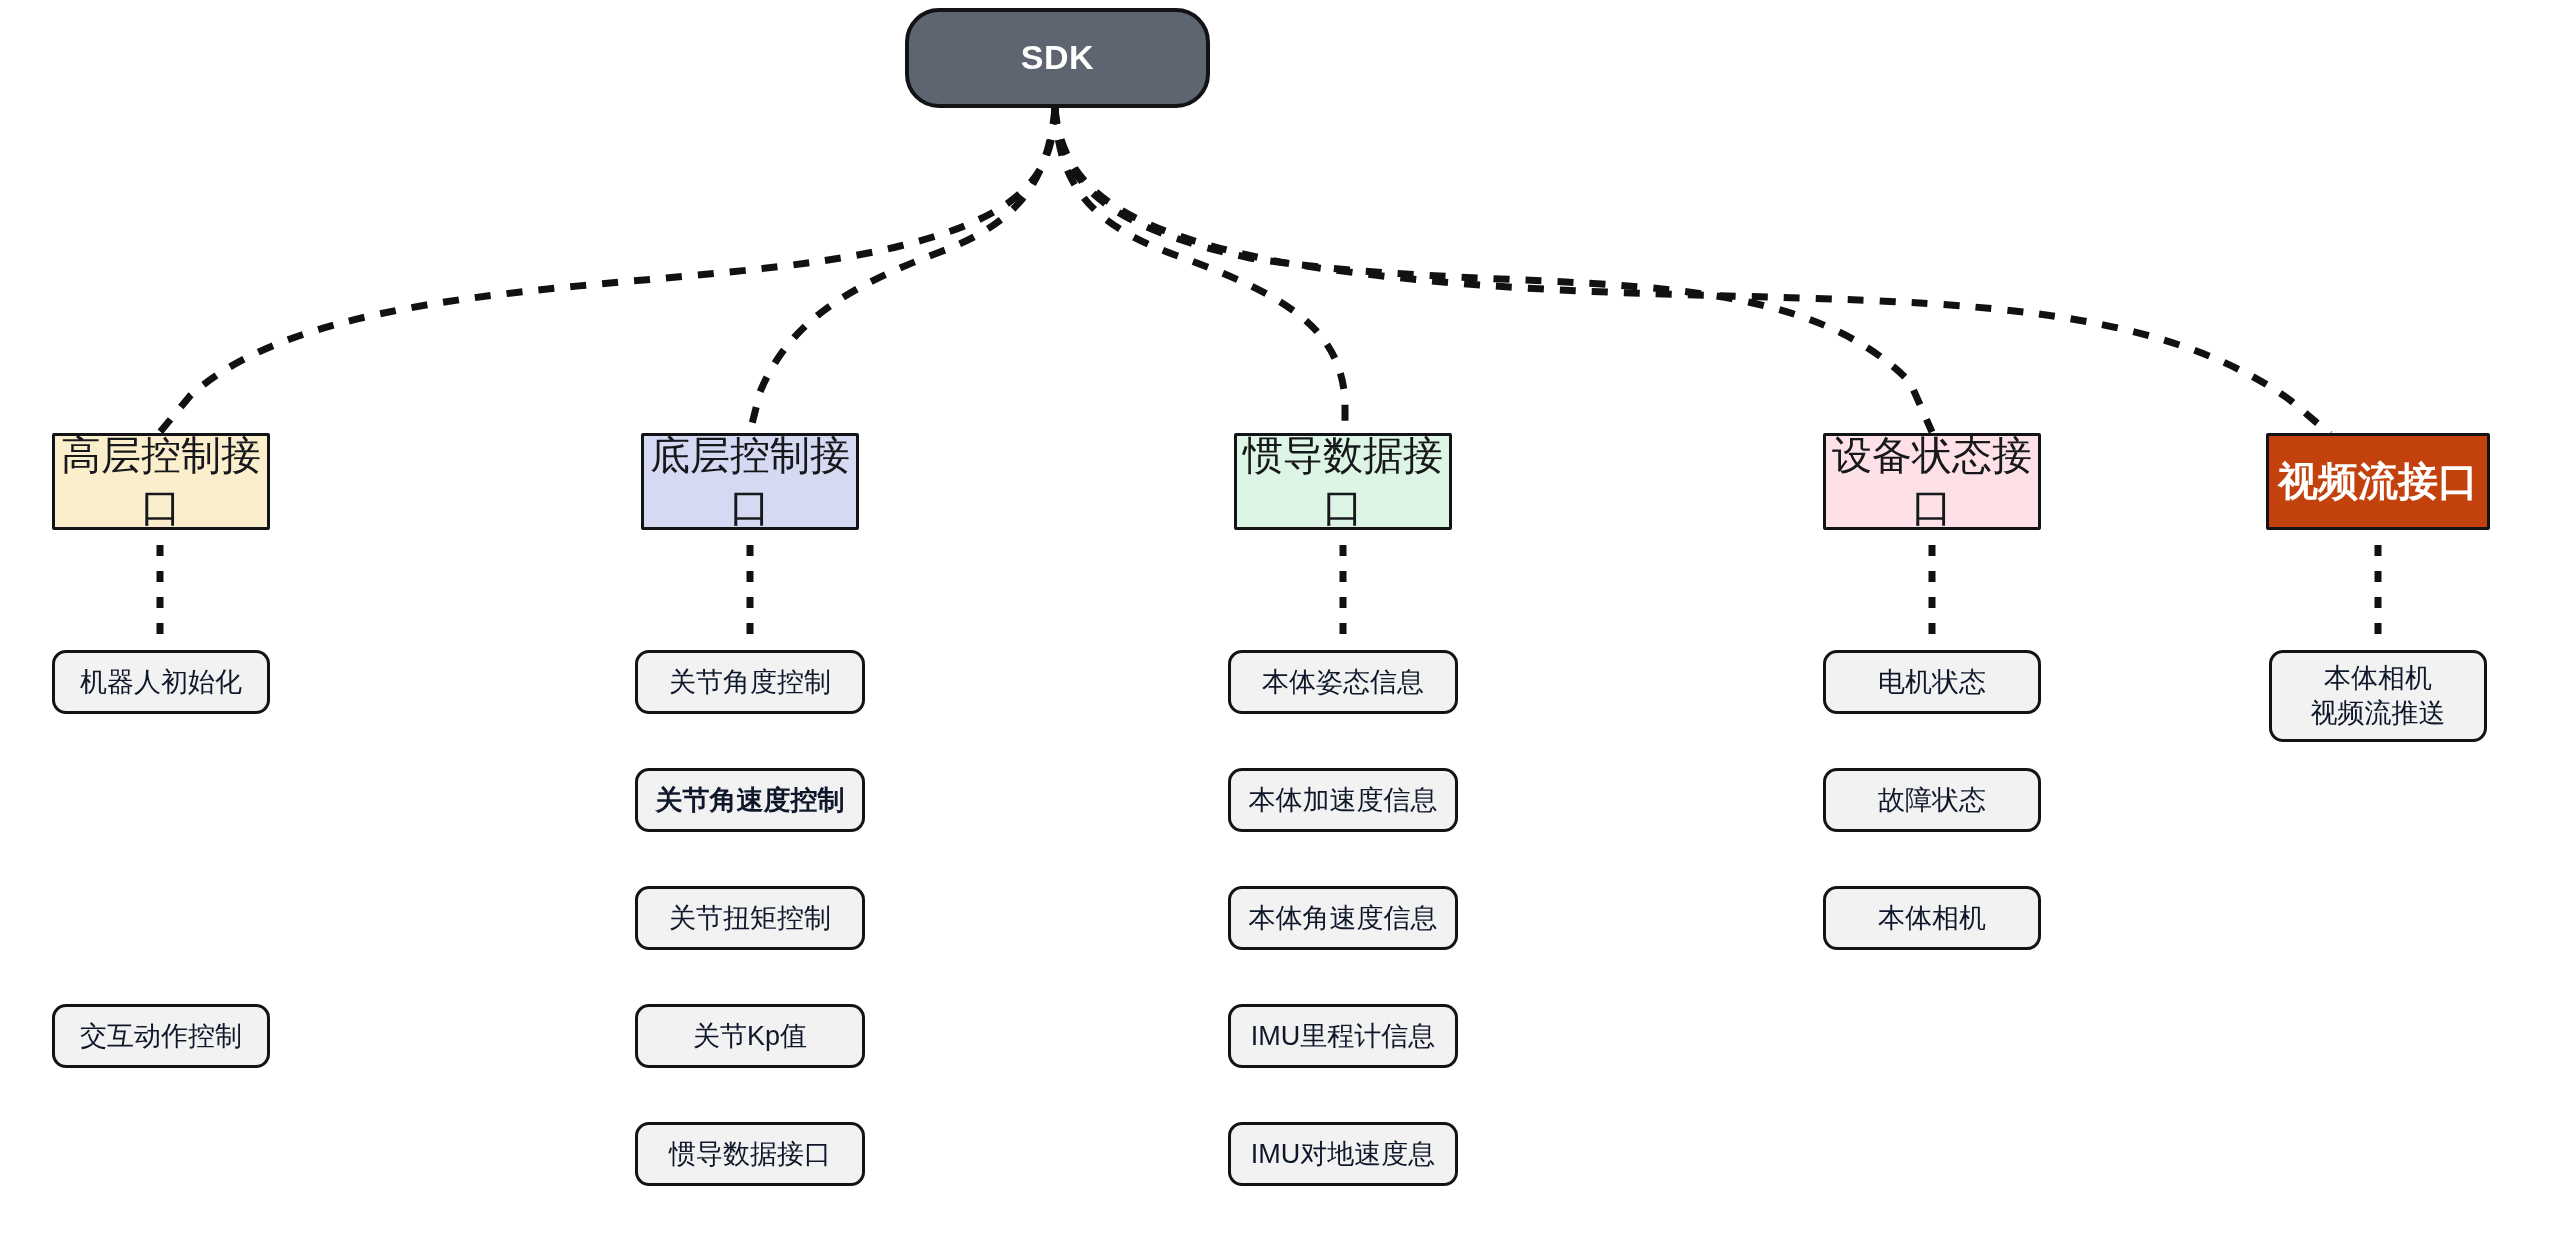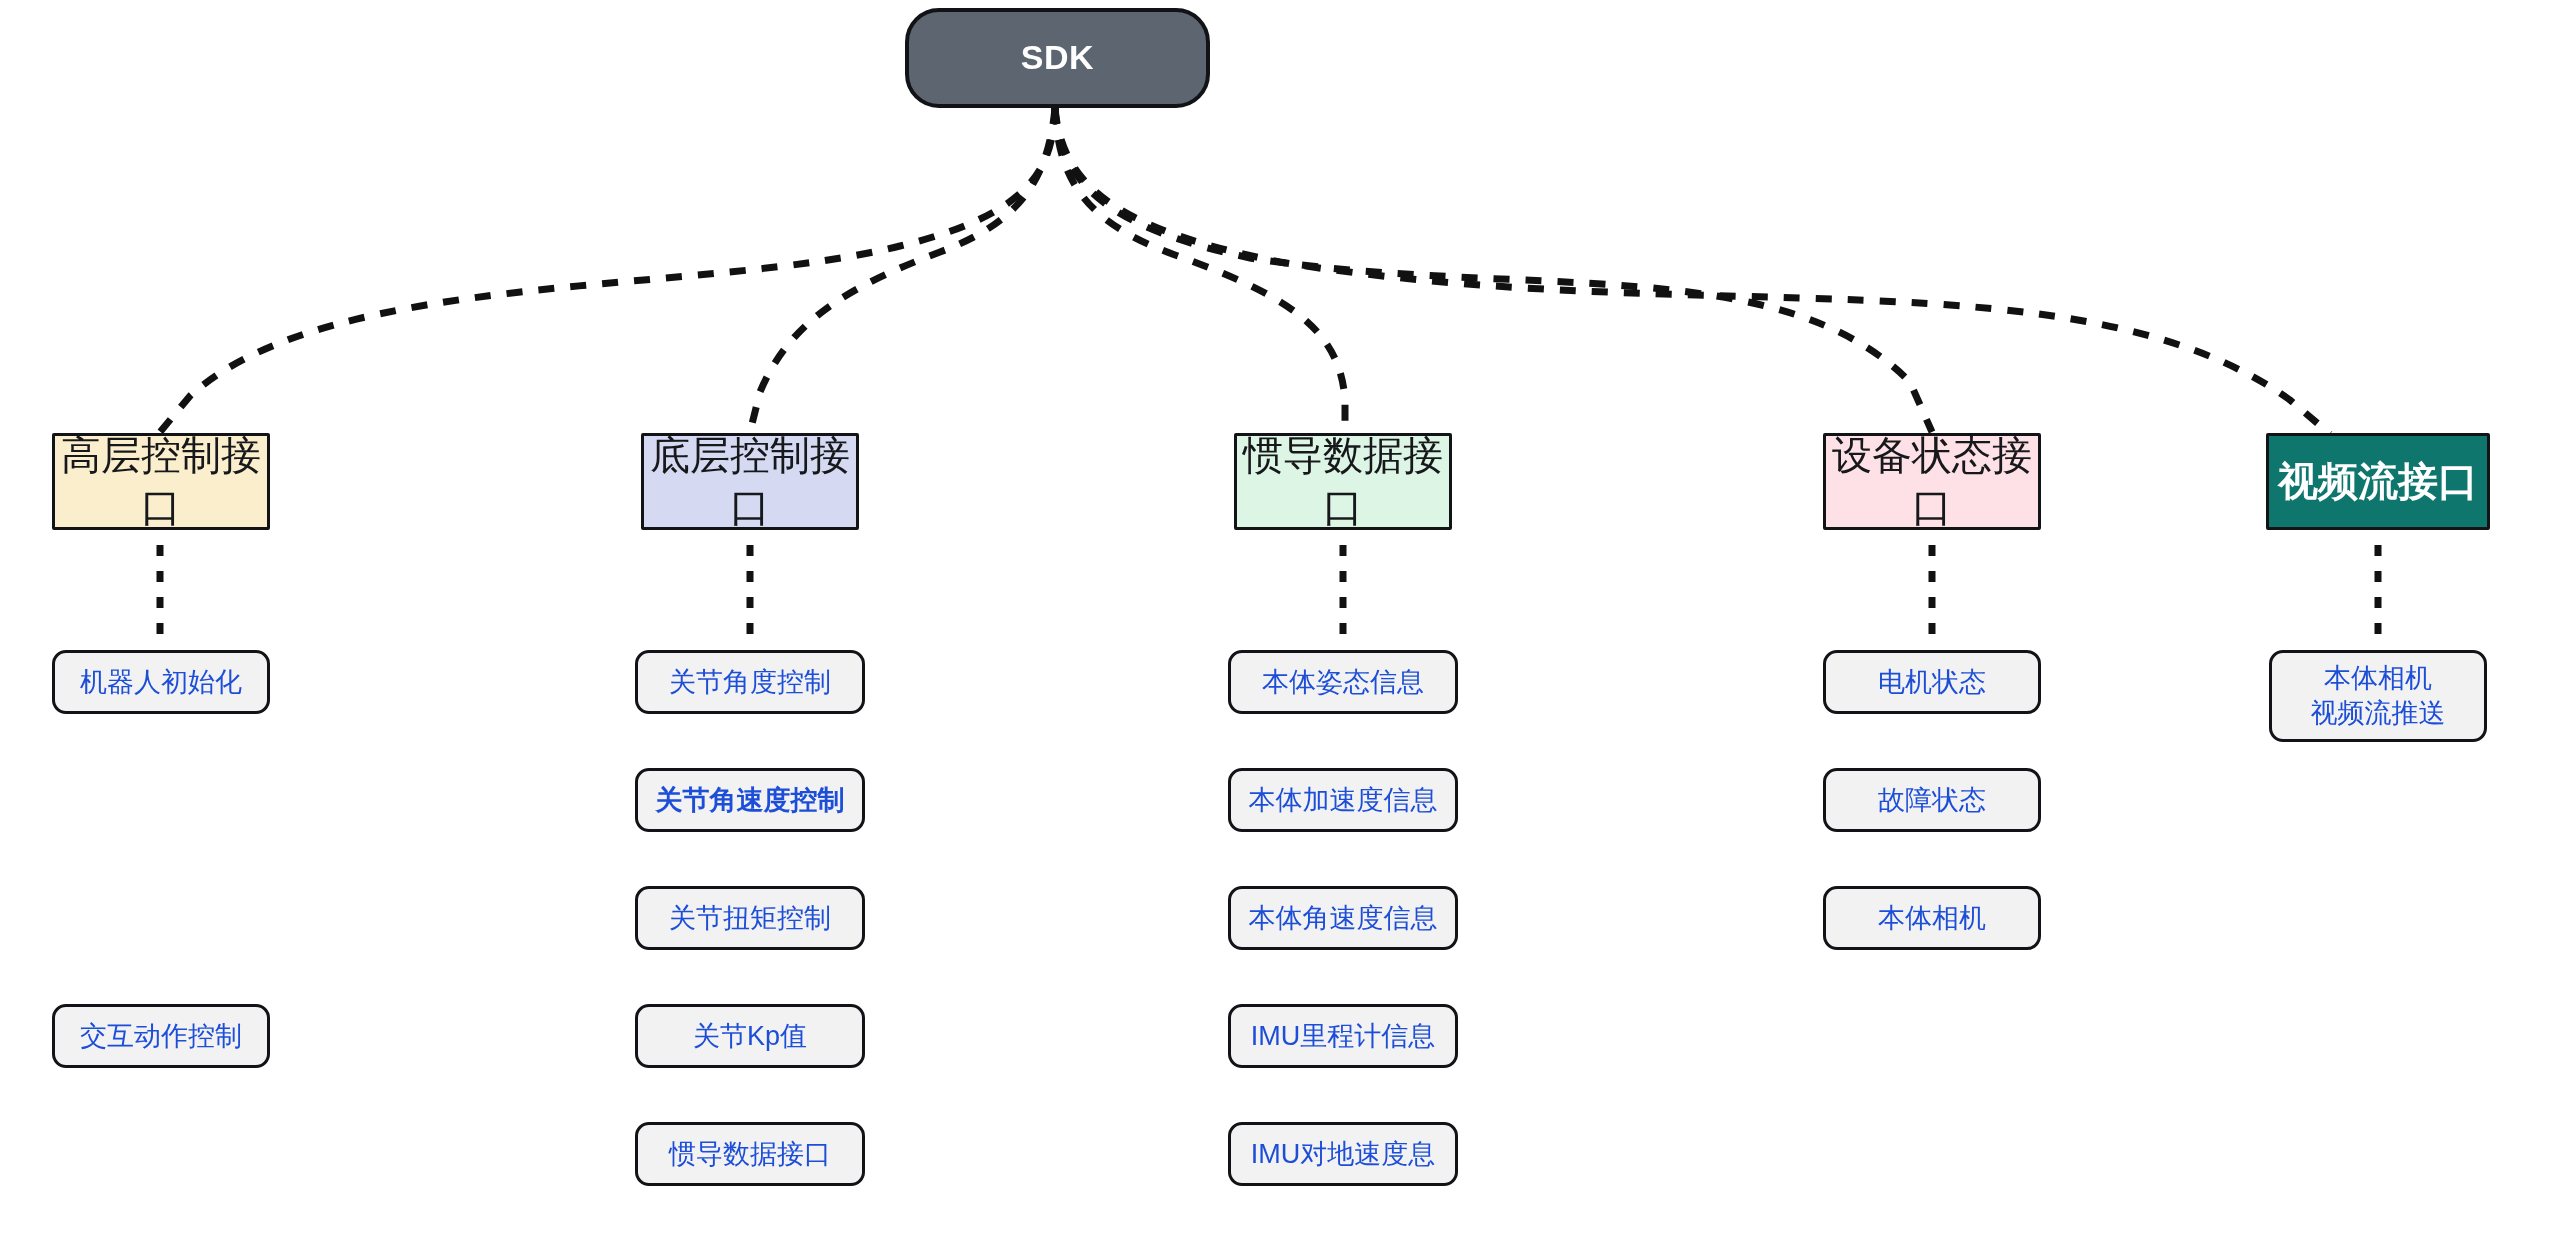--- a/index.html
+++ b/index.html
@@ -56,26 +56,26 @@
   .node-category {
     font-size: 40px;
     color: #17181b;
     font-weight: normal;
     border-radius: 2px;
   }
 
   .node-category.dark {
     color: #ffffff;
     font-weight: bold;
-    background: #0f766e;
+    background: #c2410c;
   }
 
   .node-leaf {
     font-size: 27px;
-    color: #1d4ed8;
+    color: #0f172a;
     background: #f2f2f2;
     border-radius: 14px;
   }
 
   .node-leaf .leaf-text {
     display: block;
     white-space: pre-line;
   }
 </style>
 </head>

